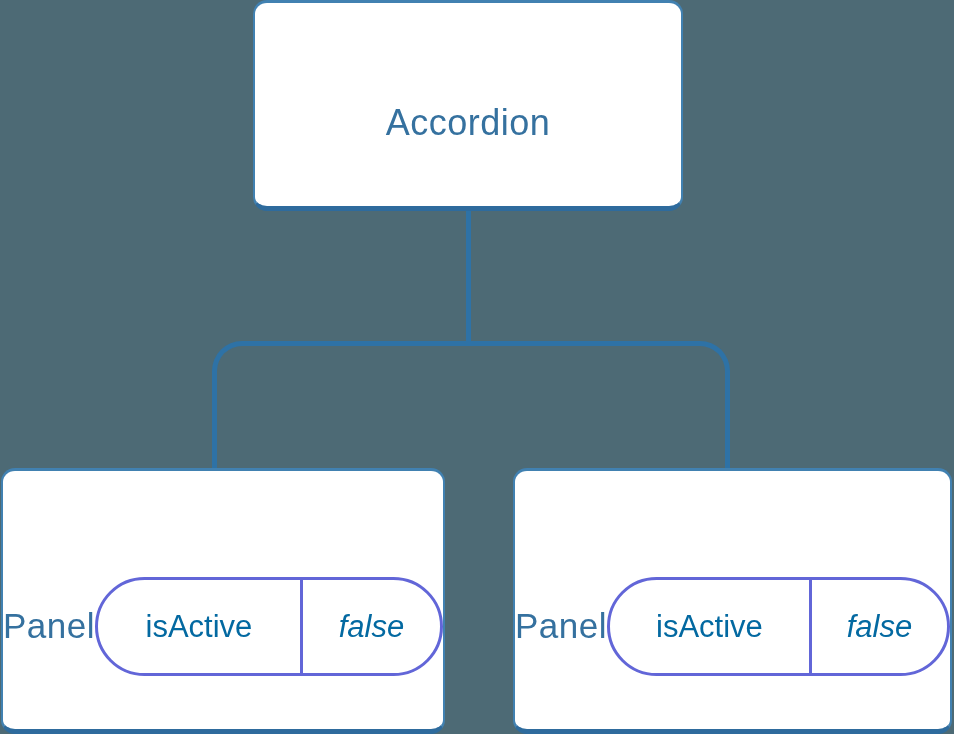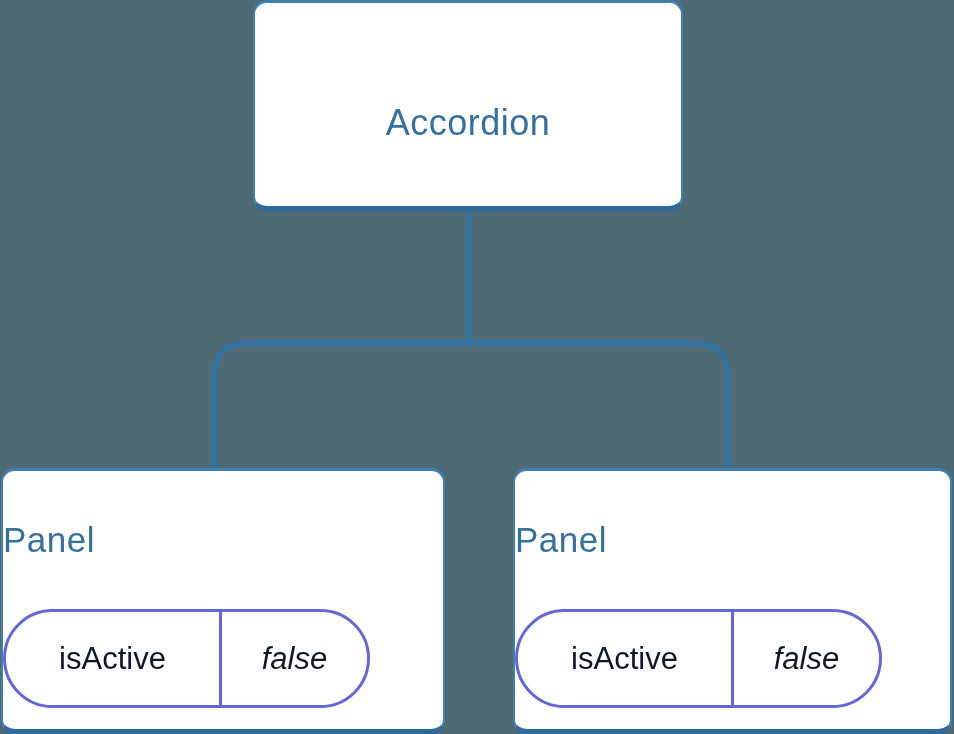--- a/index.html
+++ b/index.html
@@ -60,22 +60,22 @@
     border: 5px solid #2e72a6;
     border-bottom: none;
     border-radius: 30px 30px 0 0;
     background: transparent;
   }
   
   .panel {
     top: 468px;
     height: 266px;
     display: flex;
-    flex-direction: column;
-    align-items: flex-start;
+    flex-direction: row;
+    align-items: center;
   }
   #panel-node-1 {
     left: 1px;
     width: 444px;
   }
   #panel-node-2 {
     left: 513px;
     width: 439px;
   }
   .panel .node-title {
@@ -85,21 +85,21 @@
   
   .state-pill {
     margin-top: 52px;
     width: 367px;
     height: 99px;
     box-sizing: border-box;
     border: 3px solid #6266d8;
     border-radius: 52px;
     display: flex;
     overflow: hidden;
-    color: #0f172a;
+    color: #0369a1;
     font-size: 31px;
     line-height: 1;
   }
   .state-name {
     flex: 0 0 59%;
     border-right: 3px solid #6266d8;
     display: flex;
     align-items: center;
     justify-content: center;
   }

